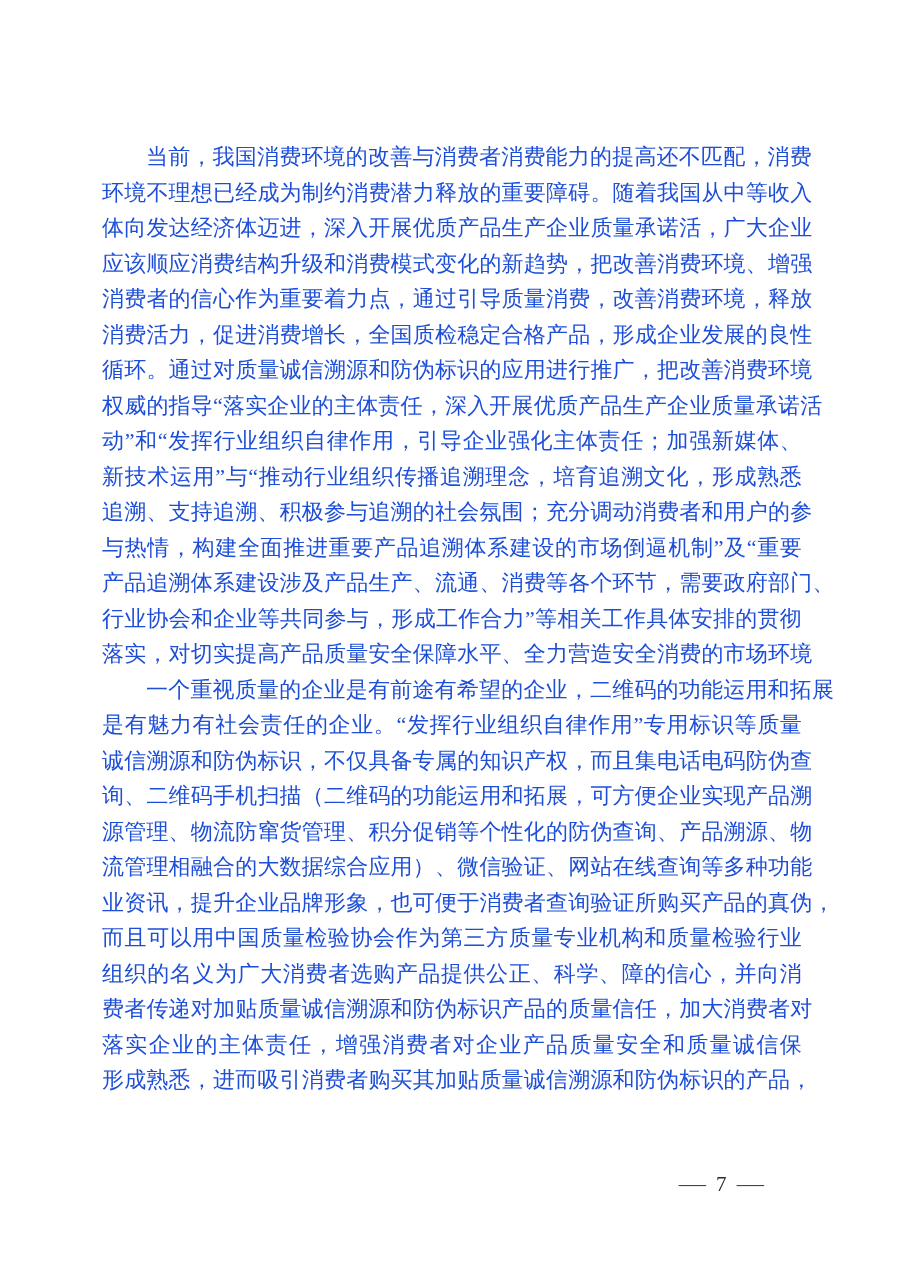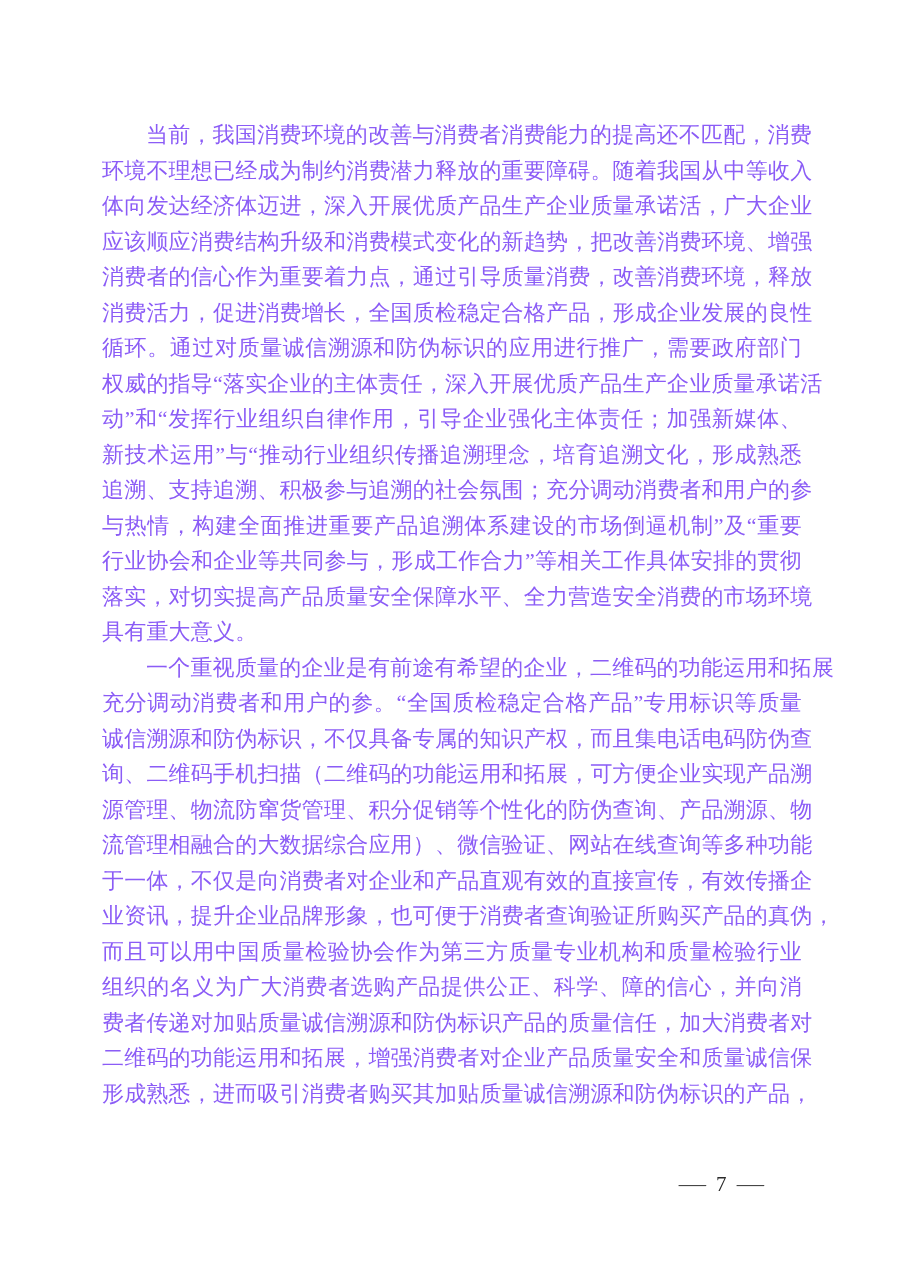--- a/index.html
+++ b/index.html
@@ -11,23 +11,23 @@
     position: relative;
     width: 900px;
     height: 1273px;
     background: #ffffff;
     overflow: hidden;
     font-family: "Liberation Serif", "DejaVu Serif", serif;
   }
   .text-block {
     position: absolute;
     left: 102px;
-    top: 117px;
+    top: 139px;
     width: 700px;
-    color: #8b5cf6;
+    color: #1d4ed8;
     font-size: 22px;
     line-height: 35.5px;
     letter-spacing: 0.2px;
   }
   .paragraph {
     margin: 0;
     padding: 0;
   }
   .line {
     text-align: justify;
@@ -69,44 +69,43 @@
 
   <div class="text-block">
 
     <div class="paragraph">
       <div class="line indent">当前，我国消费环境的改善与消费者消费能力的提高还不匹配，消费</div>
       <div class="line">环境不理想已经成为制约消费潜力释放的重要障碍。随着我国从中等收入</div>
       <div class="line">体向发达经济体迈进，深入开展优质产品生产企业质量承诺活，广大企业</div>
       <div class="line">应该顺应消费结构升级和消费模式变化的新趋势，把改善消费环境、增强</div>
       <div class="line">消费者的信心作为重要着力点，通过引导质量消费，改善消费环境，释放</div>
       <div class="line">消费活力，促进消费增长，全国质检稳定合格产品，形成企业发展的良性</div>
-      <div class="line">循环。通过对质量诚信溯源和防伪标识的应用进行推广，需要政府部门</div>
+      <div class="line">循环。通过对质量诚信溯源和防伪标识的应用进行推广，把改善消费环境</div>
       <div class="line">权威的指导“落实企业的主体责任，深入开展优质产品生产企业质量承诺活</div>
       <div class="line">动”和“发挥行业组织自律作用，引导企业强化主体责任；加强新媒体、</div>
       <div class="line">新技术运用”与“推动行业组织传播追溯理念，培育追溯文化，形成熟悉</div>
       <div class="line">追溯、支持追溯、积极参与追溯的社会氛围；充分调动消费者和用户的参</div>
       <div class="line">与热情，构建全面推进重要产品追溯体系建设的市场倒逼机制”及“重要</div>
+      <div class="line">产品追溯体系建设涉及产品生产、流通、消费等各个环节，需要政府部门、</div>
       <div class="line">行业协会和企业等共同参与，形成工作合力”等相关工作具体安排的贯彻</div>
       <div class="line">落实，对切实提高产品质量安全保障水平、全力营造安全消费的市场环境</div>
-      <div class="line short">具有重大意义。</div>
     </div>
 
     <div class="paragraph">
       <div class="line indent">一个重视质量的企业是有前途有希望的企业，二维码的功能运用和拓展</div>
-      <div class="line">充分调动消费者和用户的参。“全国质检稳定合格产品”专用标识等质量</div>
+      <div class="line">是有魅力有社会责任的企业。“发挥行业组织自律作用”专用标识等质量</div>
       <div class="line">诚信溯源和防伪标识，不仅具备专属的知识产权，而且集电话电码防伪查</div>
       <div class="line">询、二维码手机扫描（二维码的功能运用和拓展，可方便企业实现产品溯</div>
       <div class="line">源管理、物流防窜货管理、积分促销等个性化的防伪查询、产品溯源、物</div>
       <div class="line">流管理相融合的大数据综合应用）、微信验证、网站在线查询等多种功能</div>
-      <div class="line">于一体，不仅是向消费者对企业和产品直观有效的直接宣传，有效传播企</div>
       <div class="line">业资讯，提升企业品牌形象，也可便于消费者查询验证所购买产品的真伪，</div>
       <div class="line">而且可以用中国质量检验协会作为第三方质量专业机构和质量检验行业</div>
       <div class="line">组织的名义为广大消费者选购产品提供公正、科学、障的信心，并向消</div>
       <div class="line">费者传递对加贴质量诚信溯源和防伪标识产品的质量信任，加大消费者对</div>
-      <div class="line">二维码的功能运用和拓展，增强消费者对企业产品质量安全和质量诚信保</div>
+      <div class="line">落实企业的主体责任，增强消费者对企业产品质量安全和质量诚信保</div>
       <div class="line">形成熟悉，进而吸引消费者购买其加贴质量诚信溯源和防伪标识的产品，</div>
     </div>
 
   </div>
 
   <div class="footer">
     <span class="dash">—</span><span class="num">7</span><span class="dash">—</span>
   </div>
 
 </div>

